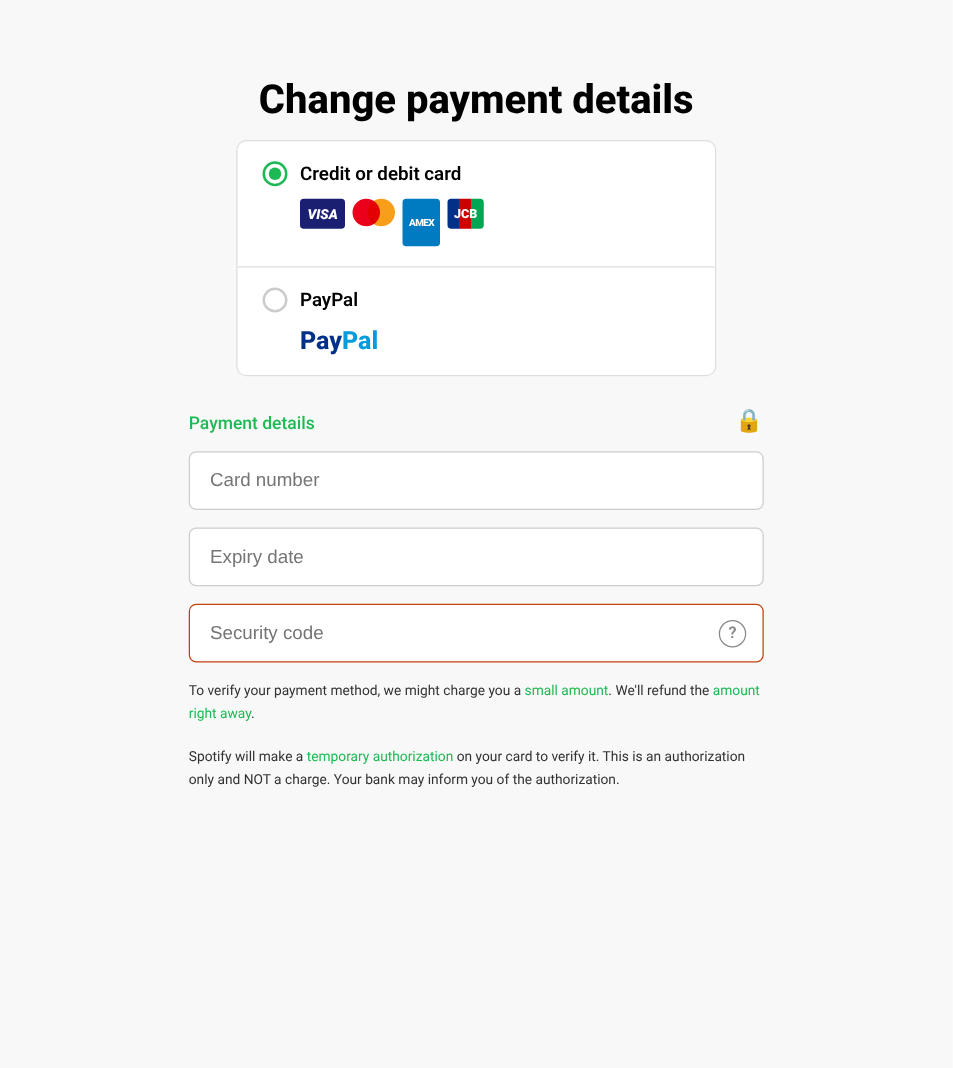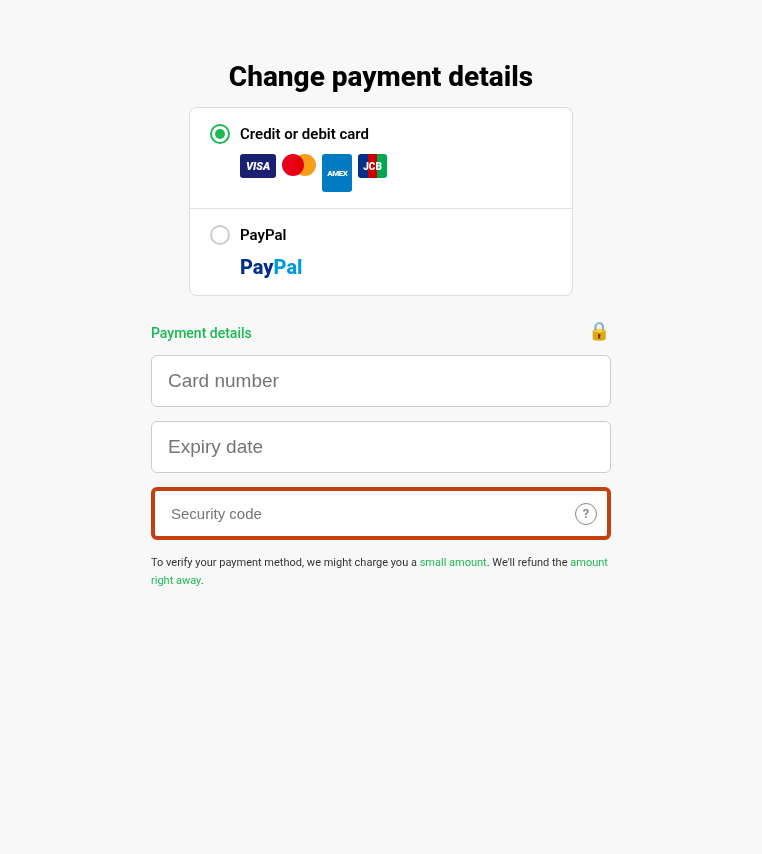--- a/index.html
+++ b/index.html
@@ -11,21 +11,21 @@
       padding: 40px 20px;
       min-height: 854px;
     }
     .page-container {
       width: 762px;
       display: flex;
       flex-direction: column;
       align-items: center;
     }
     .page-title {
-      font-size: 28px;
+      font-size: 32px;
       font-weight: 800;
       color: #000;
       text-align: right;
       margin-bottom: 14px;
       margin-top: 20px;
     }
     .subtitle {
       font-size: 14px;
       color: #333;
       text-align: center;
@@ -171,34 +171,34 @@
     }
     .lock-icon {
       color: #555;
       font-size: 18px;
     }
     .form-field {
       width: 100%;
       padding: 14px 16px;
       border: 1px solid #ccc;
       border-radius: 6px;
-      font-size: 19px;
+      font-size: 15px;
       color: #999;
       background: #fff;
       margin-bottom: 14px;
       outline: none;
     }
     .field-wrapper {
       position: relative;
       margin-bottom: 14px;
     }
     .field-wrapper input {
       width: 100%;
       padding: 14px 16px;
-      border: 4px solid #c2410c;
+      border: 1px solid #c2410c;
       border-radius: 6px;
       font-size: 15px;
       color: #999;
       background: #fff;
       outline: none;
     }
     .help-icon {
       position: absolute;
       right: 14px;
       top: 50%;
@@ -271,14 +271,17 @@
     <input class="form-field" type="text" placeholder="Expiry date" style="">
 
     <div class="field-wrapper">
       <input type="text" placeholder="Security code" style="">
       <div class="help-icon">?</div>
     </div>
 
     <p class="disclaimer-text">
       To verify your payment method, we might charge you a <span class="highlight">small amount</span>. We'll refund the <span class="highlight">amount right away</span>.
     </p>
+    <p class="disclaimer-text">
+      Spotify will make a <span class="highlight">temporary authorization</span> on your card to verify it. This is an authorization only and NOT a charge. Your bank may inform you of the authorization.
+    </p>
   </div>
 </div>
 
 </body></html>

